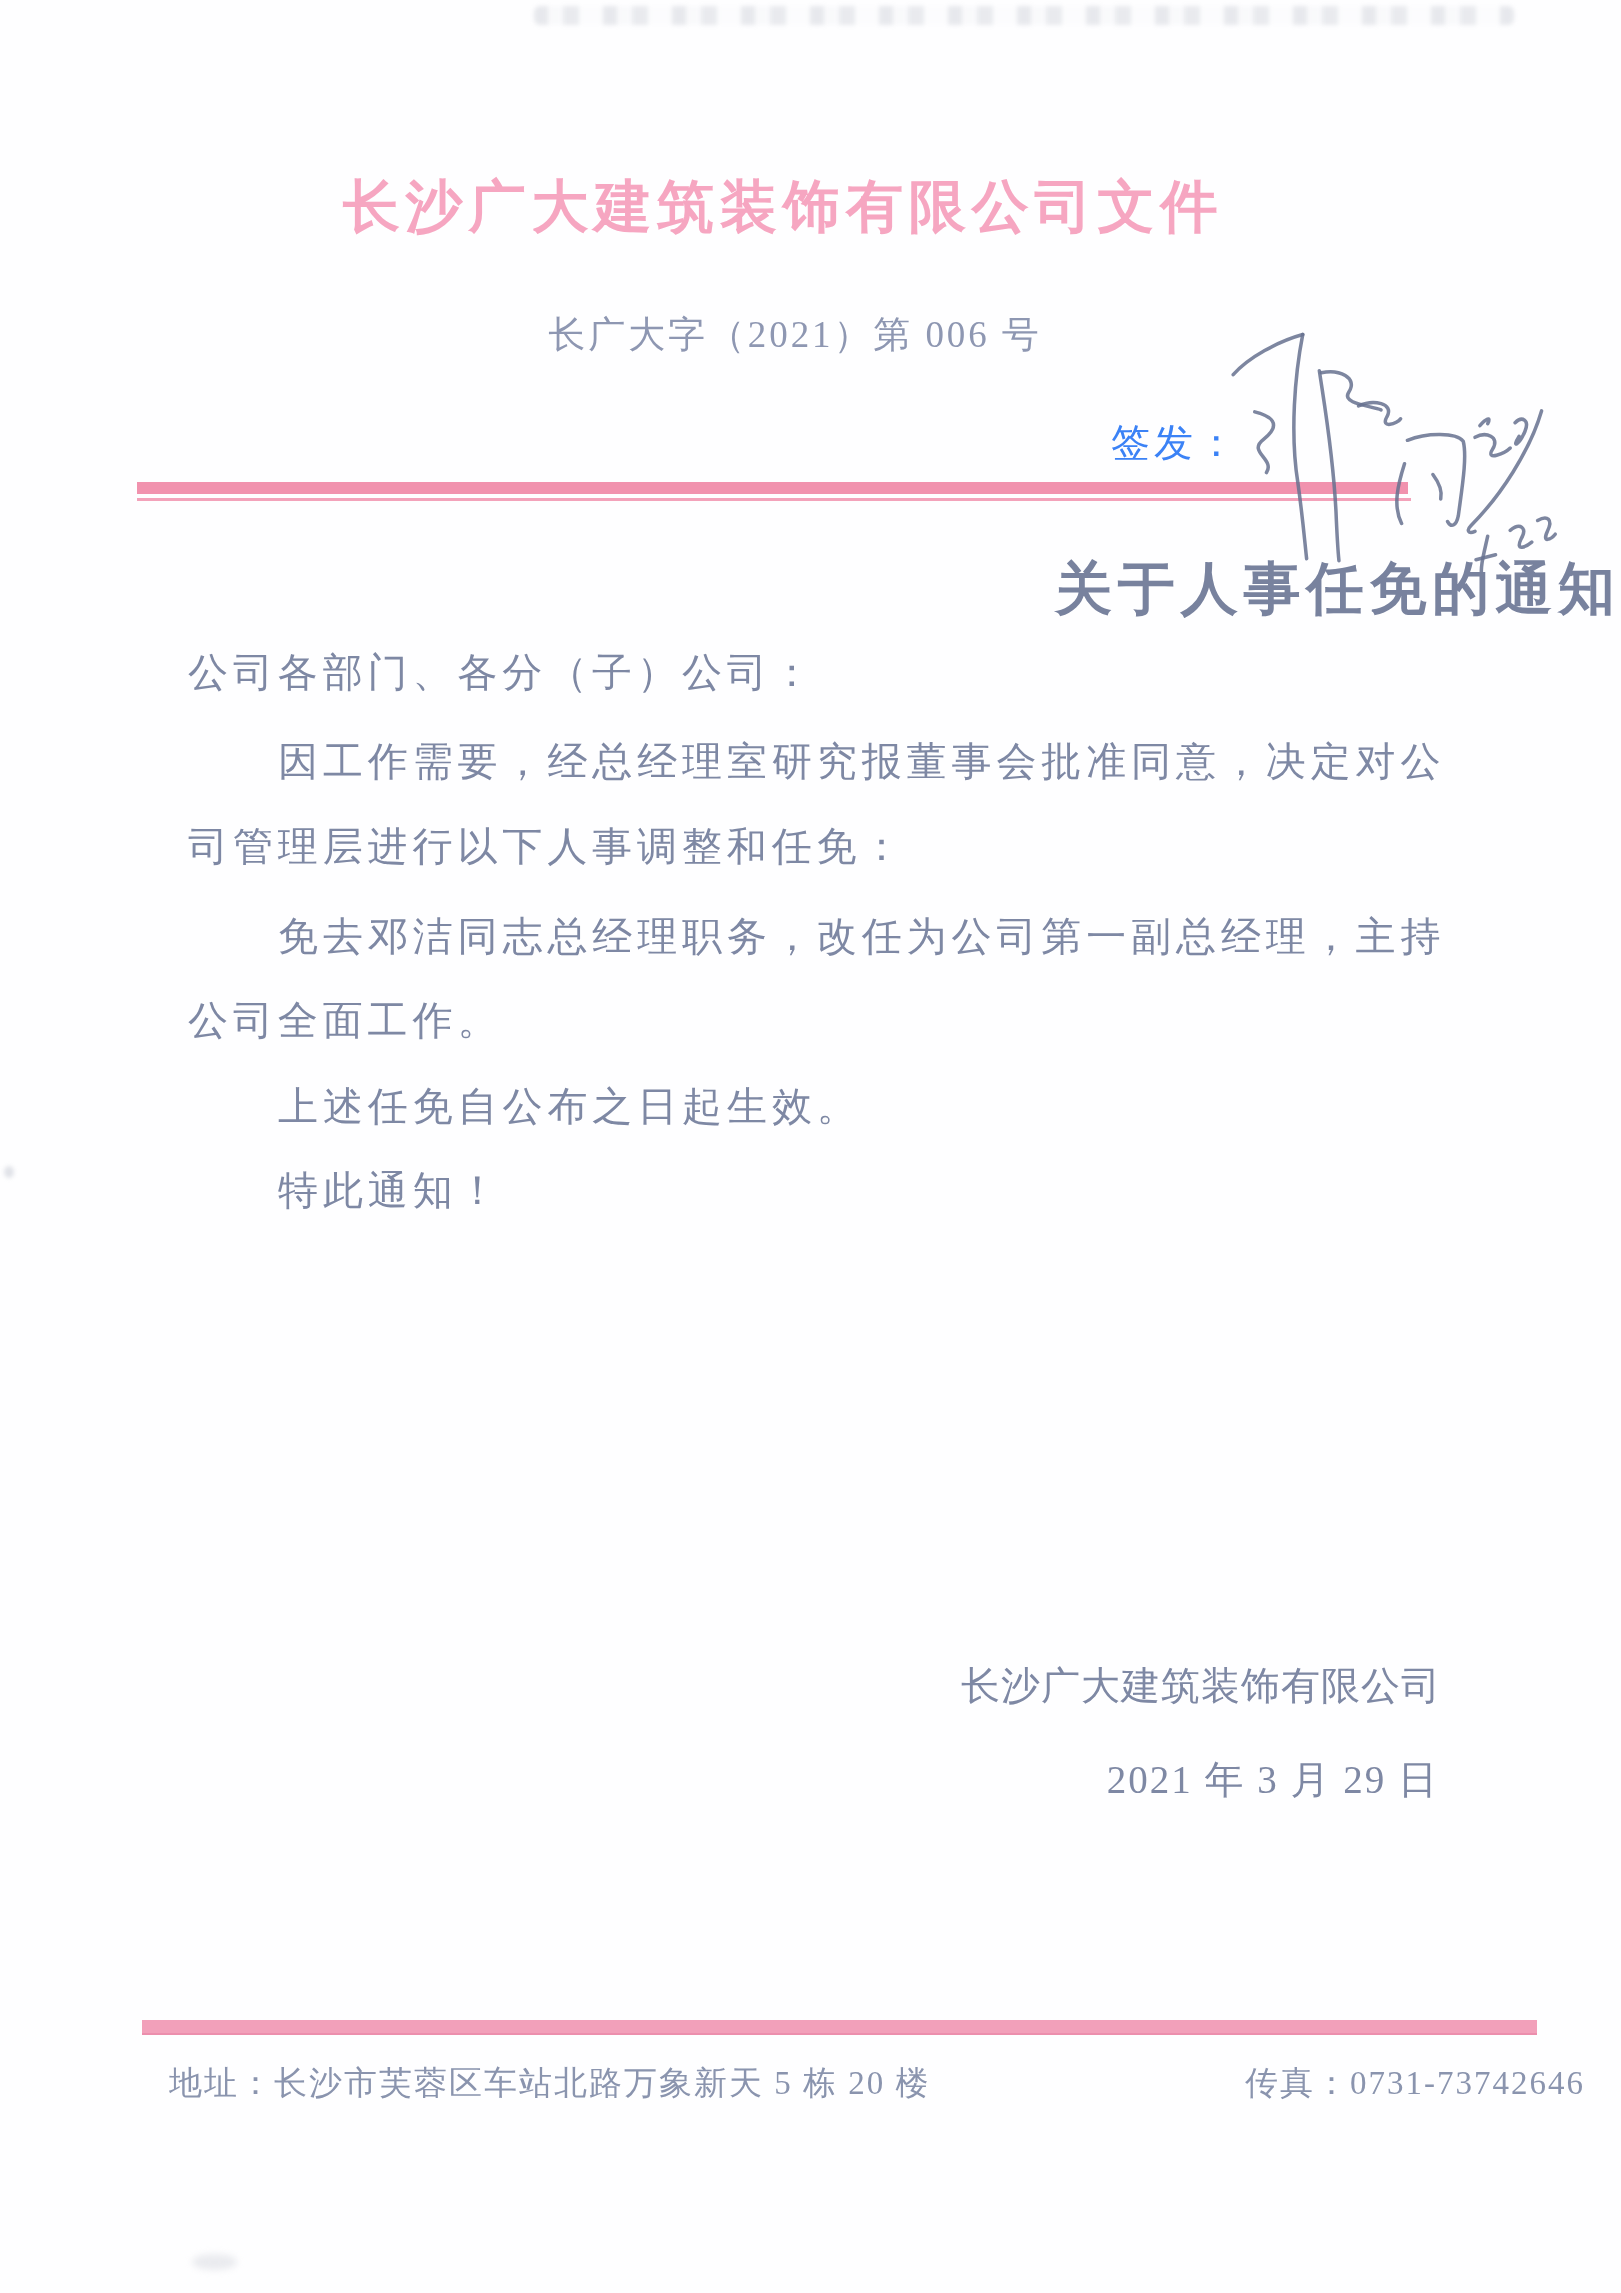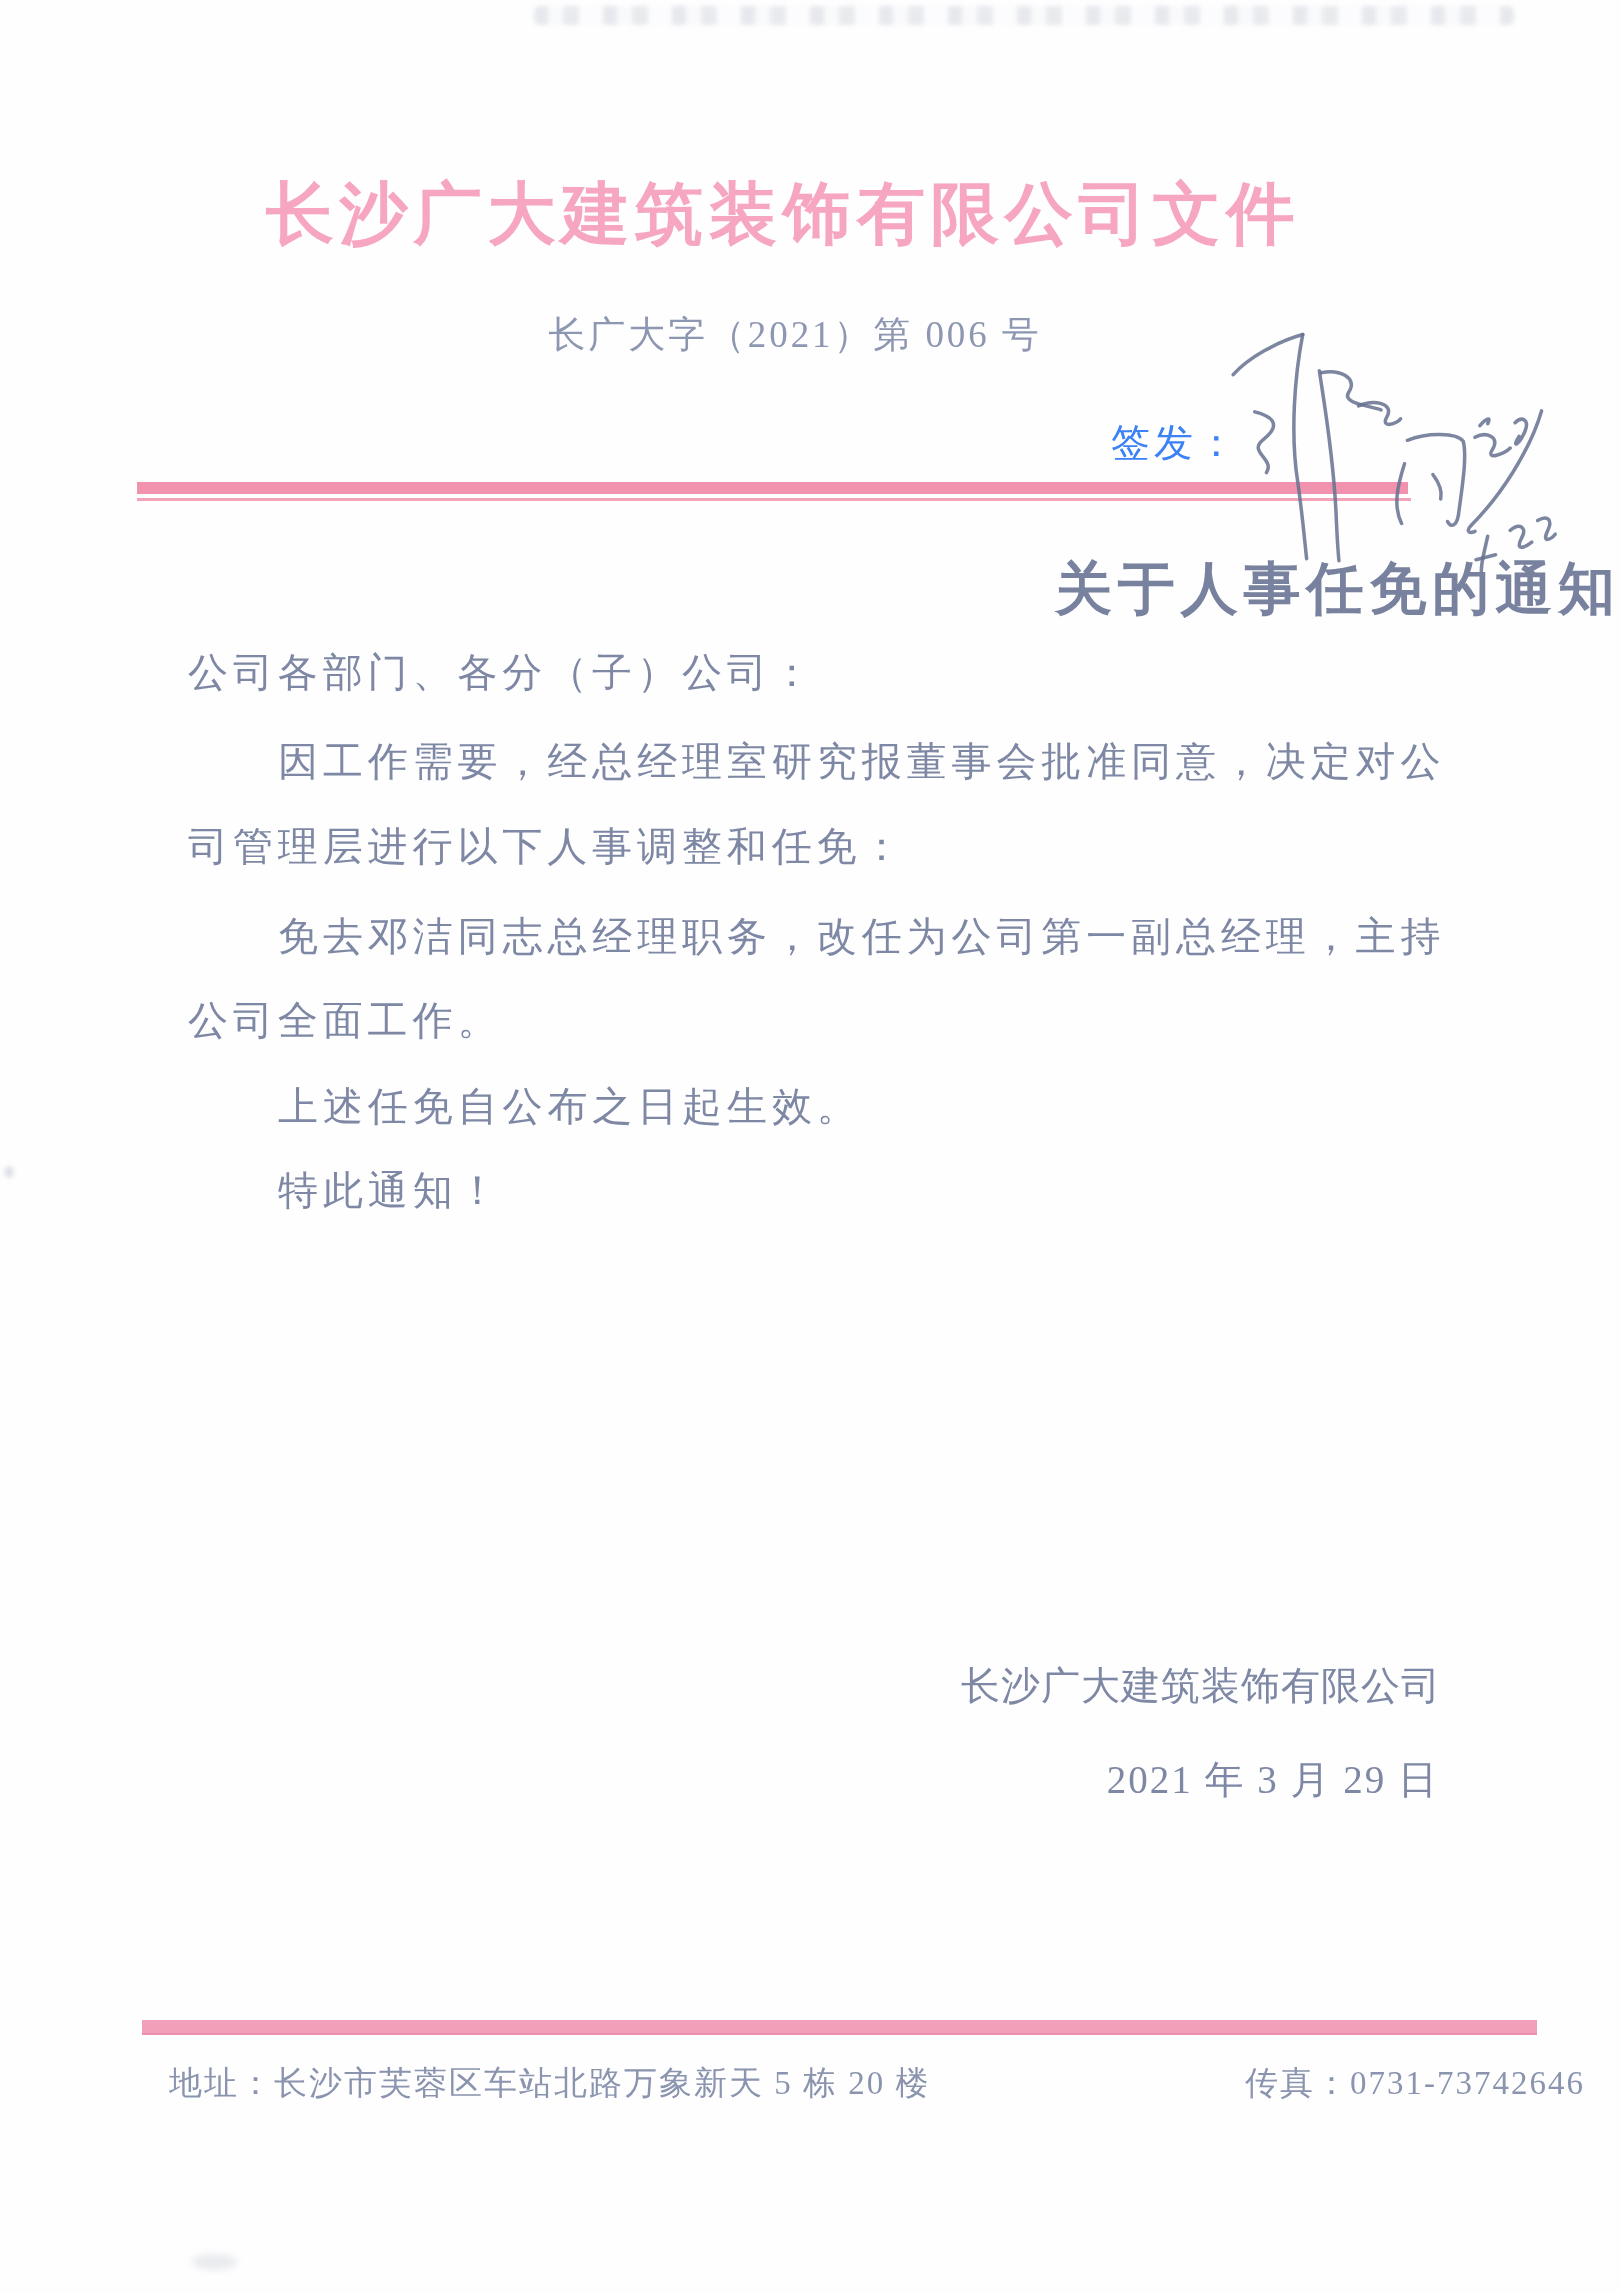--- a/index.html
+++ b/index.html
@@ -4,21 +4,21 @@
 <style>
   html,body{margin:0;padding:0;background:#e9e9e9;}
   .page{
     position:relative;width:1621px;height:2294px;background:#fefefee8;
     background:#fefeff;overflow:hidden;
     font-family:"Liberation Serif","DejaVu Serif",serif;
   }
   
   .org-title{
     position:absolute;top:169px;left:0;right:55px;text-align:center;
-    font-size:68px;font-weight:bold;letter-spacing:5.9px;
+    font-size:57px;font-weight:bold;letter-spacing:5.9px;
     color:#f6a6c1;white-space:nowrap;
   }
   .doc-number{
     position:absolute;top:310px;left:0;right:31px;text-align:center;
     font-size:37px;letter-spacing:2.9px;color:#8e97b2;white-space:nowrap;
   }
   .issuer-label{
     position:absolute;top:416px;left:1111px;
     font-size:39px;letter-spacing:3.9px;color:#3b82f6;white-space:nowrap;
   }

